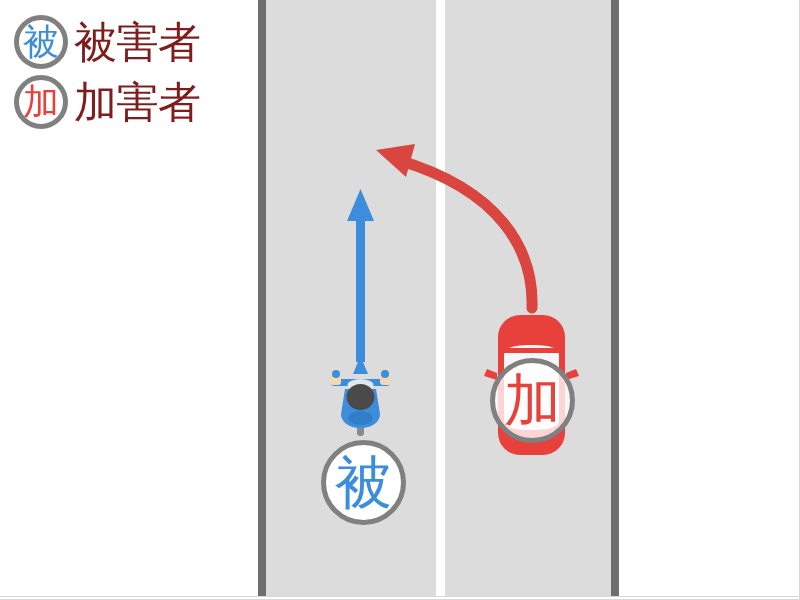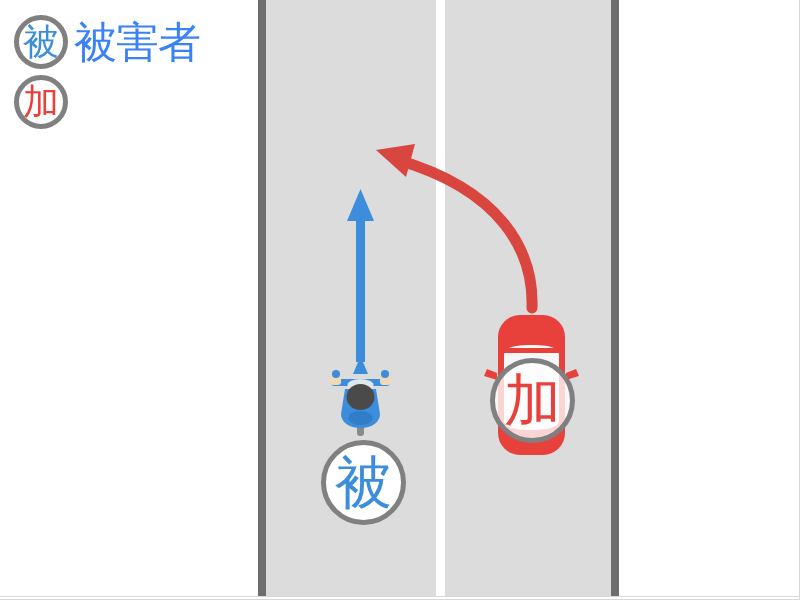--- a/index.html
+++ b/index.html
@@ -82,21 +82,21 @@
     line-height: 1;
     font-weight: 500;
     flex: 0 0 auto;
   }
   .legend-badge.victim { color: #3c8ddc; }
   .legend-badge.offender { color: #e8413c; }
   .legend-label {
     margin-left: 6px;
     font-size: 43px;
     line-height: 1;
-    color: #3b82f6;
+    color: #7f1d1d;
     font-weight: 500;
     letter-spacing: -1px;
   }
 
   
   .marker {
     position: absolute;
     border-radius: 50%;
     border: 5px solid #808080;
     box-sizing: border-box;
@@ -148,20 +148,21 @@
   <div class="lane-divider"></div>
   <div class="road-bottom-line"></div>
 
   <div class="legend">
     <div class="legend-row">
       <div class="legend-badge victim">被</div>
       <div class="legend-label">被害者</div>
     </div>
     <div class="legend-row">
       <div class="legend-badge offender">加</div>
+      <div class="legend-label">加害者</div>
     </div>
   </div>
 
   <svg class="overlay" viewBox="0 0 800 600">
 
     <g>
       <rect x="356" y="212" width="9" height="150" fill="#3c8ddc"></rect>
       <polygon points="360.5,189 374,221 347,221" fill="#3c8ddc"></polygon>
     </g>
 

